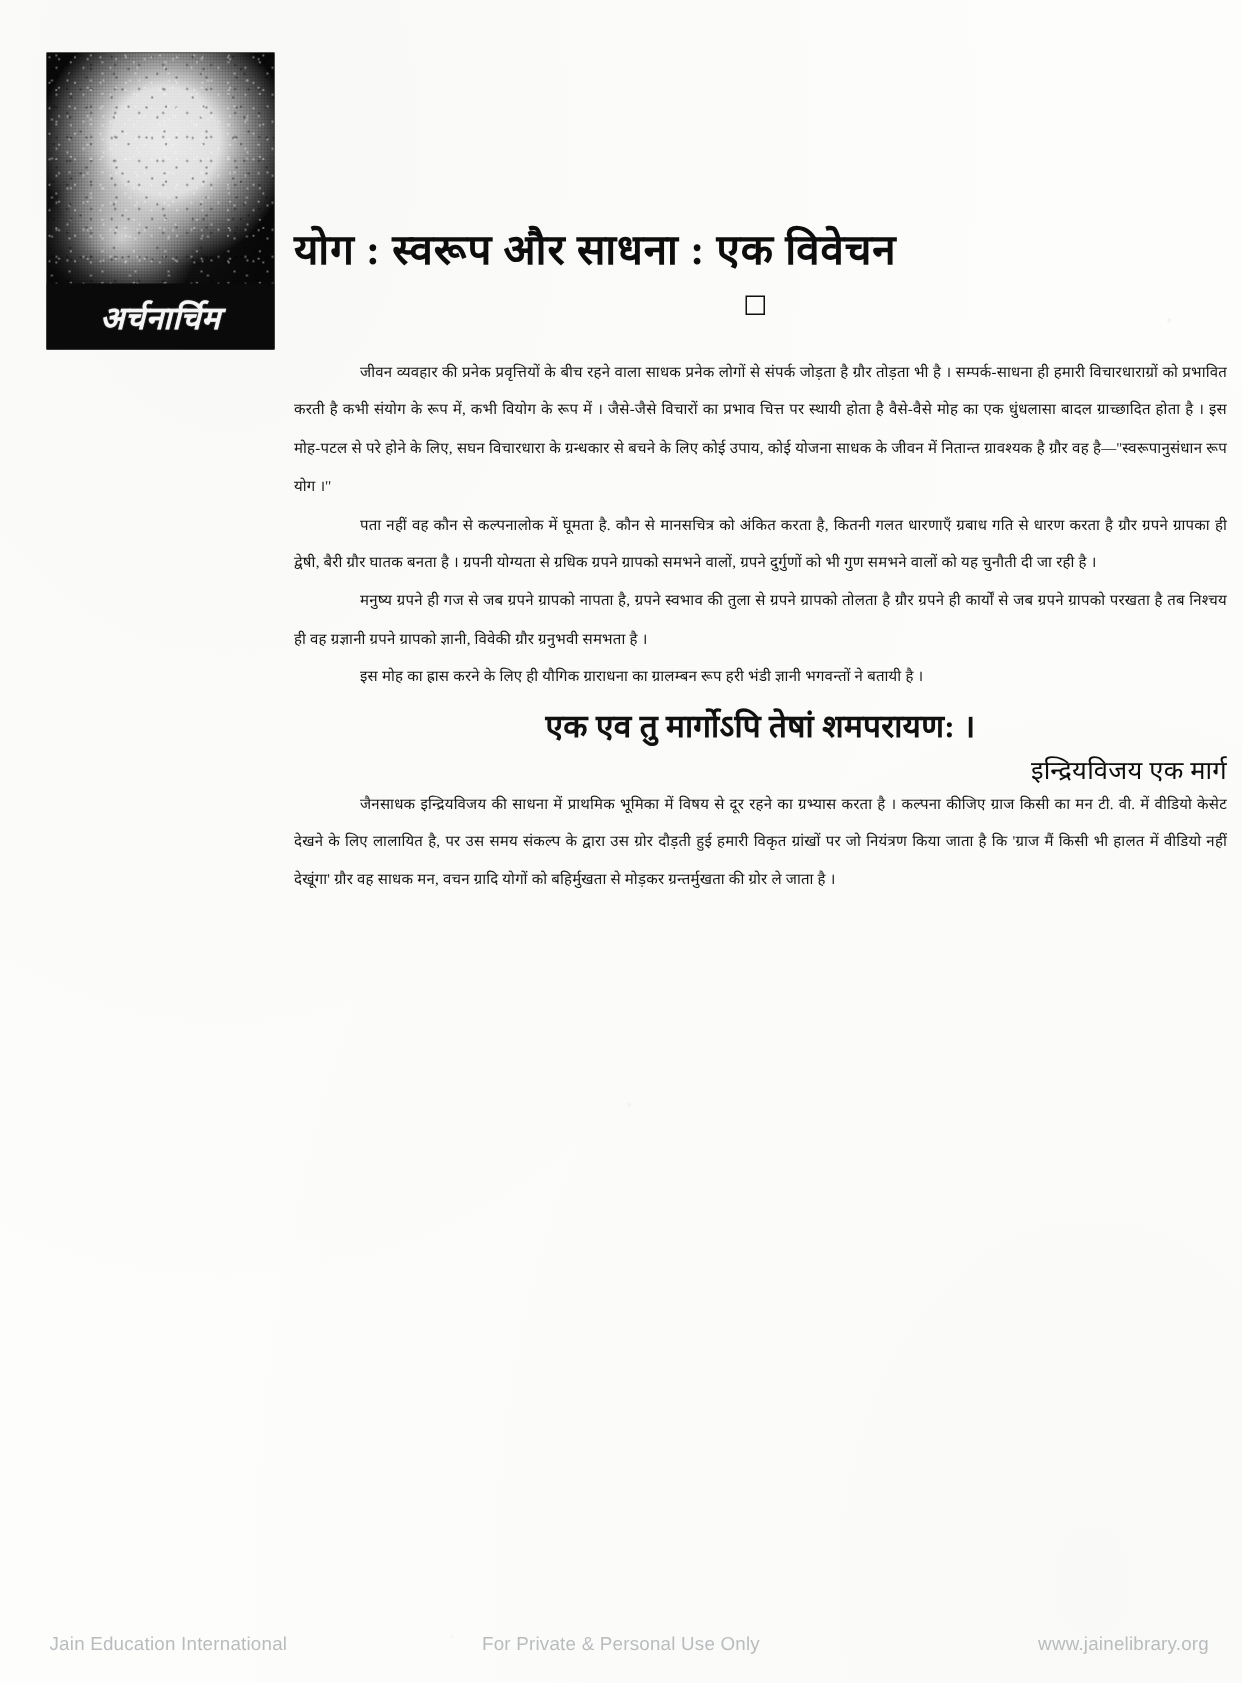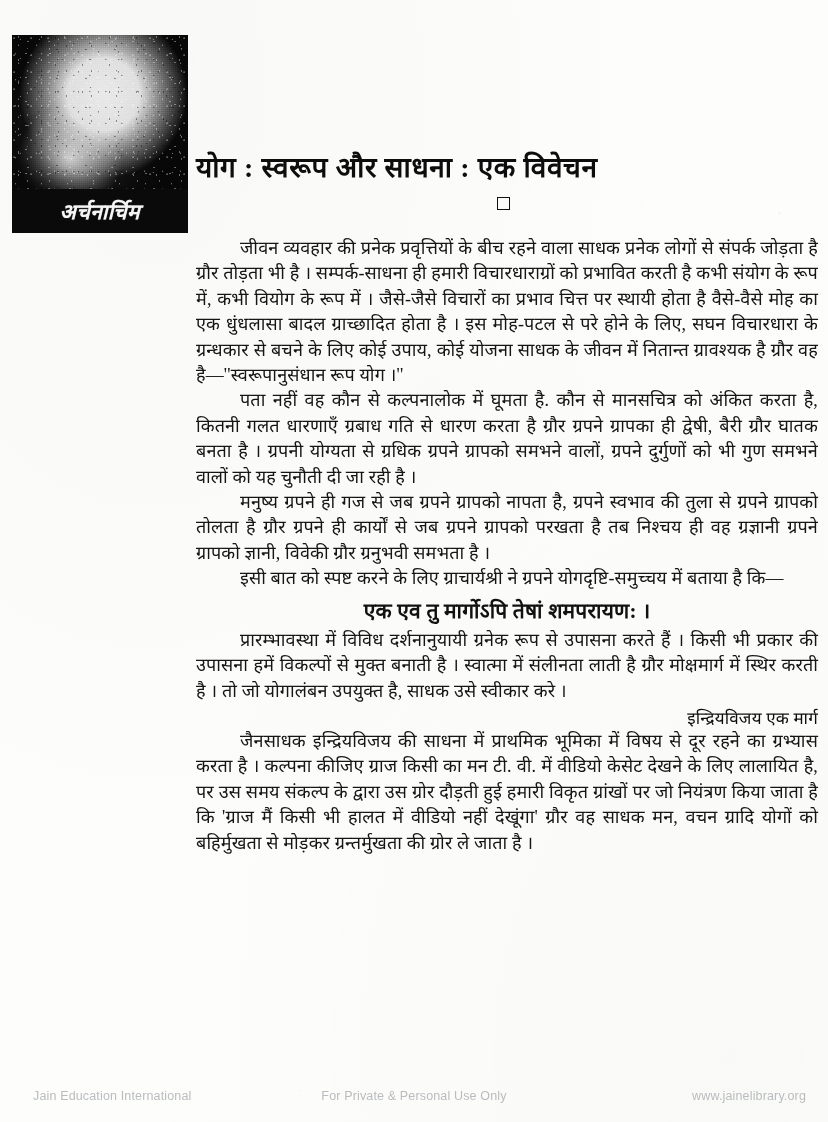--- a/index.html
+++ b/index.html
@@ -20,23 +20,23 @@
     color: #1a1a1a;
     
     background-image:
       radial-gradient(ellipse at 18% 8%, rgba(0,0,0,0.018), rgba(0,0,0,0) 58%),
       radial-gradient(ellipse at 88% 94%, rgba(0,0,0,0.015), rgba(0,0,0,0) 62%);
   }
 
   
   .photo-block {
     position: absolute;
-    left: 12px;
+    left: 31px;
     top: 35px;
-    width: 176px;
+    width: 152px;
     height: 198px;
     background: #070707;
     overflow: hidden;
   }
   .photo-halftone {
     position: absolute;
     inset: 0;
     background-color: #0a0a0a;
     background-image:
       radial-gradient(circle at 52% 30%, #f2f2f2 0px, #e8e8e8 36px, rgba(20,20,20,0.05) 84px, rgba(8,8,8,0.9) 118px),
@@ -138,21 +138,21 @@
     position: absolute;
     left: 196px;
     top: 236px;
     width: 622px;
   }
   
   p.para {
     margin: 0 0 0 0;
     text-indent: 44px;
     text-align: justify;
-    font-size: 18px;
+    font-size: 10px;
     line-height: 25.4px;
     letter-spacing: 0.15px;
     color: #151515;
     -webkit-hyphens: none;
     hyphens: none;
   }
   p.para + p.para { margin-top: 0px; }
 
   .verse {
     margin: 6px 0 4px 0;
@@ -217,27 +217,26 @@
   <h1 class="title">योग : स्वरूप और साधना : एक विवेचन</h1>
 
   <div class="byline">
     <span class="marker"></span>
   </div>
 
   <div class="body-col">
     <p class="para">जीवन व्यवहार की प्रनेक प्रवृत्तियों के बीच रहने वाला साधक प्रनेक लोगों से संपर्क जोड़ता है ग्रौर तोड़ता भी है । सम्पर्क-साधना ही हमारी विचारधाराग्रों को प्रभावित करती है कभी संयोग के रूप में, कभी वियोग के रूप में । जैसे-जैसे विचारों का प्रभाव चित्त पर स्थायी होता है वैसे-वैसे मोह का एक धुंधलासा बादल ग्राच्छादित होता है । इस मोह-पटल से परे होने के लिए, सघन विचारधारा के ग्रन्धकार से बचने के लिए कोई उपाय, कोई योजना साधक के जीवन में नितान्त ग्रावश्यक है ग्रौर वह है—''स्वरूपानुसंधान रूप योग ।''</p>
     <p class="para">पता नहीं वह कौन से कल्पनालोक में घूमता है. कौन से मानसचित्र को अंकित करता है, कितनी गलत धारणाएँ ग्रबाध गति से धारण करता है ग्रौर ग्रपने ग्रापका ही द्वेषी, बैरी ग्रौर घातक बनता है । ग्रपनी योग्यता से ग्रधिक ग्रपने ग्रापको समभने वालों, ग्रपने दुर्गुणों को भी गुण समभने वालों को यह चुनौती दी जा रही है ।</p>
     <p class="para">मनुष्य ग्रपने ही गज से जब ग्रपने ग्रापको नापता है, ग्रपने स्वभाव की तुला से ग्रपने ग्रापको तोलता है ग्रौर ग्रपने ही कार्यों से जब ग्रपने ग्रापको परखता है तब निश्चय ही वह ग्रज्ञानी ग्रपने ग्रापको ज्ञानी, विवेकी ग्रौर ग्रनुभवी समभता है ।</p>
-    <p class="para">इसी बात को स्पष्ट करने के लिए ग्राचार्यश्री ने ग्रपने योगदृष्टि-समुच्चय में बताया है कि—</p>
+    <p class="para">इस मोह का ह्रास करने के लिए ही यौगिक ग्राराधना का ग्रालम्बन रूप हरी भंडी ज्ञानी भगवन्तों ने बतायी है ।</p>
 
     <div class="verse">
       <div>एक एव तु मार्गोऽपि तेषां शमपरायण: ।</div>
     </div>
 
-    <p class="para">प्रारम्भावस्था में विविध दर्शनानुयायी ग्रनेक रूप से उपासना करते हैं । किसी भी प्रकार की उपासना हमें विकल्पों से मुक्त बनाती है । स्वात्मा में संलीनता लाती है ग्रौर मोक्षमार्ग में स्थिर करती है । तो जो योगालंबन उपयुक्त है, साधक उसे स्वीकार करे ।</p>
 
     <h2 class="subhead">इन्द्रियविजय एक मार्ग</h2>
 
     <p class="para">जैनसाधक इन्द्रियविजय की साधना में प्राथमिक भूमिका में विषय से दूर रहने का ग्रभ्यास करता है । कल्पना कीजिए ग्राज किसी का मन टी. वी. में वीडियो केसेट देखने के लिए लालायित है, पर उस समय संकल्प के द्वारा उस ग्रोर दौड़ती हुई हमारी विकृत ग्रांखों पर जो नियंत्रण किया जाता है कि 'ग्राज मैं किसी भी हालत में वीडियो नहीं देखूंगा' ग्रौर वह साधक मन, वचन ग्रादि योगों को बहिर्मुखता से मोड़कर ग्रन्तर्मुखता की ग्रोर ले जाता है ।</p>
   </div>
 
   <div class="blemish" style="left:778px; top:212px; width:3px; height:3px; opacity:.35;"></div>
   <div class="blemish" style="left:418px; top:735px; width:3px; height:3px; opacity:.3;"></div>
   <div class="blemish" style="left:300px; top:1090px; width:2px; height:2px; opacity:.25;"></div>
 

